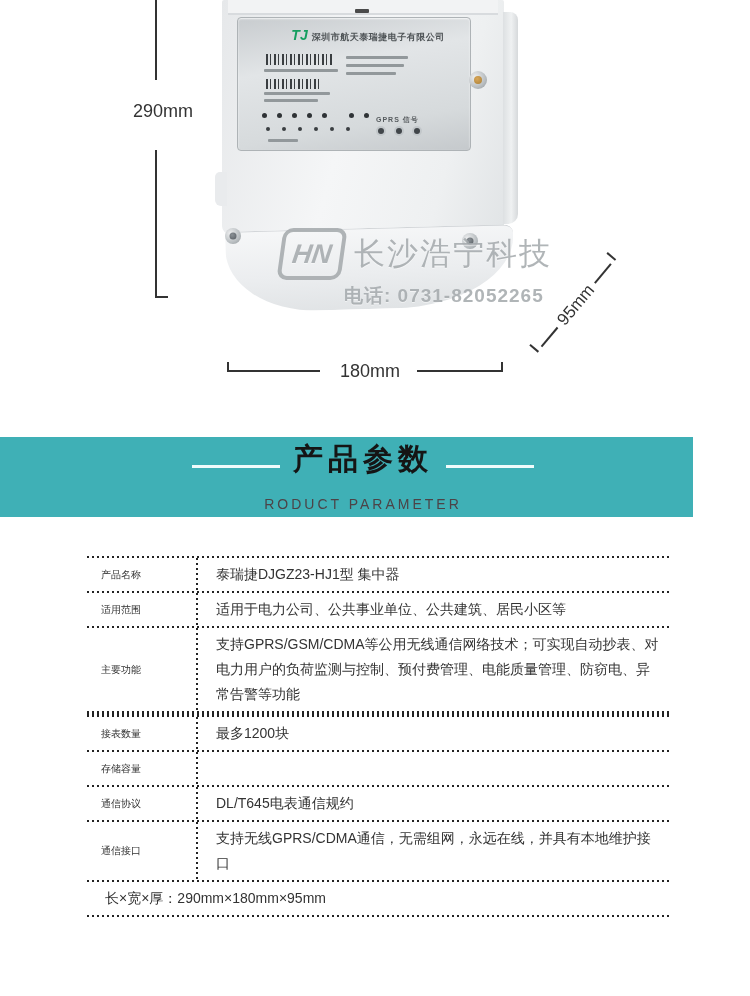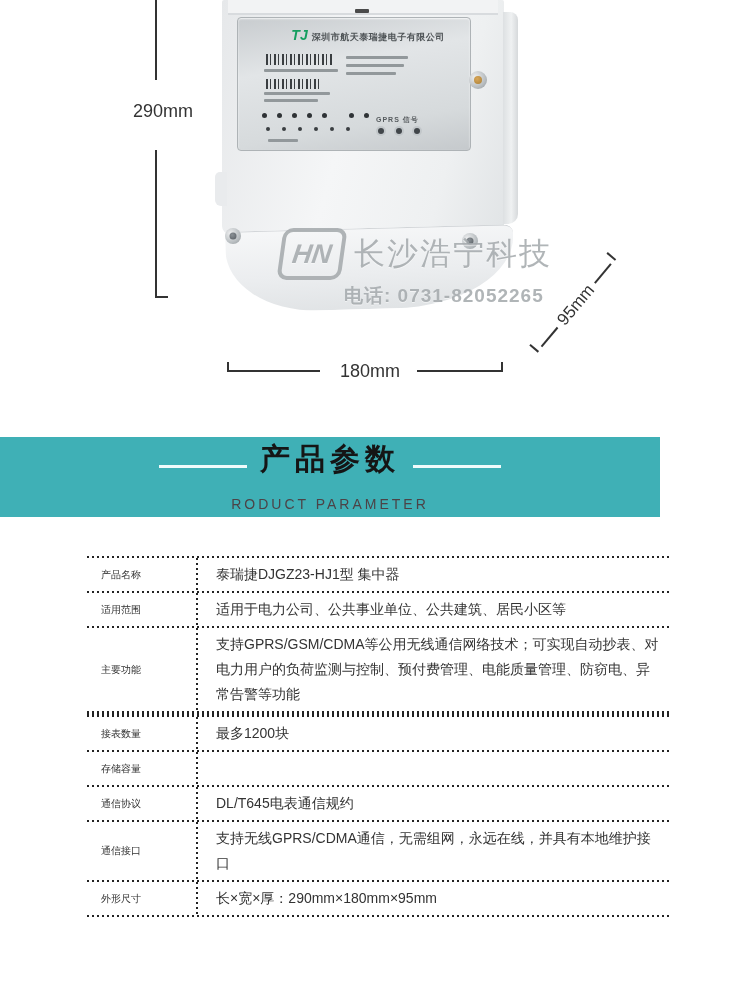--- a/index.html
+++ b/index.html
@@ -85,21 +85,21 @@
   .dimh-seg2{left:417px;top:370px;width:86px;height:2px;}
   .dimh-tick-r{left:501px;top:362px;width:2px;height:10px;}
   .dim-depth{left:537px;top:342px;width:122px;display:flex;align-items:center;gap:5px;
     transform:rotate(-50deg);transform-origin:0 50%;color:#333;}
   .dim-depth *{position:static;}
   .dtick{width:2px;height:11px;background:#333;margin-top:-9px;flex:0 0 auto;}
   .dseg{flex:1;height:2px;background:#333;}
   .dim-depth-label{font-size:17px;white-space:nowrap;}
 
   
-  .banner{width:660px;height:80px;display:flex;flex-direction:column;align-items:center;justify-content:center;}
+  .banner{width:660px;height:80px;display:flex;flex-direction:column;align-items:center;justify-content:center;padding-left:33px;}
   .banner-row{display:flex;align-items:center;gap:13px;}
   .b-line{width:88px;height:3px;background:#f0fbfb;margin-top:15px;}
   .banner-title{font-size:30px;font-weight:bold;color:#151515;letter-spacing:5px;line-height:1;}
   .banner-sub{font-size:14px;color:#4c4347;letter-spacing:3px;margin-top:23px;line-height:1;}
 
   
   .spec-table{width:583px;margin:39px 0 0 87px;}
   .dotline{height:2px;background:repeating-linear-gradient(90deg,#222 0 2px,transparent 2px 5px);}
   .spec-row{display:flex;align-items:stretch;min-height:33px;}
   .spec-label{flex:0 0 111px;display:flex;align-items:center;padding-left:14px;box-sizing:border-box;
@@ -243,19 +243,18 @@
         <div class="spec-label">通信协议</div>
         <div class="spec-value">DL/T645电表通信规约</div>
       </div>
       <div class="dotline"></div>
       <div class="spec-row">
         <div class="spec-label">通信接口</div>
         <div class="spec-value">支持无线GPRS/CDMA通信，无需组网，永远在线，并具有本地维护接口</div>
       </div>
       <div class="dotline"></div>
       <div class="spec-row">
-        <div class="spec-label">外形尺寸</div>
         <div class="spec-value">长×宽×厚：290mm×180mm×95mm</div>
       </div>
       <div class="dotline"></div>
     </div>
 
 </div>
 
 </body></html>

